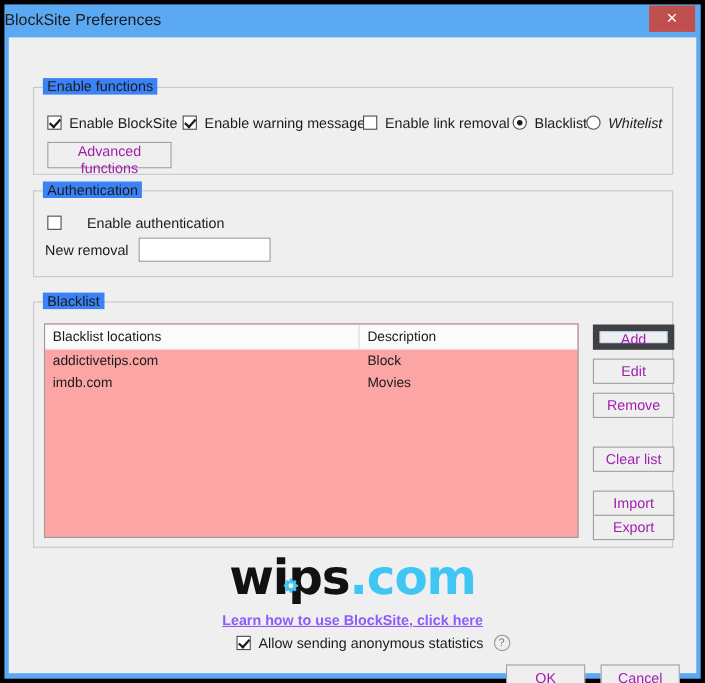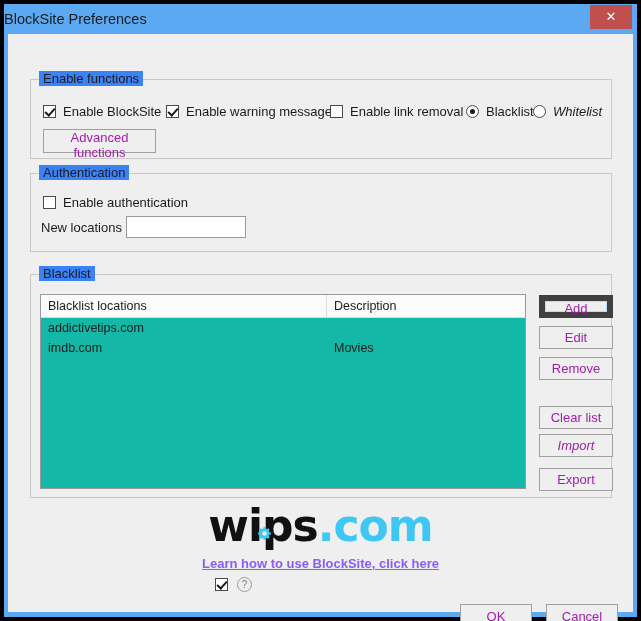--- a/index.html
+++ b/index.html
@@ -162,21 +162,21 @@
     border: 6px solid #404040;
     box-shadow: inset 0 0 0 1px #b9dcff;
   }
 
   #btn-advanced { left: 35px; top: 95px; width: 113px; height: 24px; }
 
   #btn-add     { left: 531px; top: 261px; width: 74px; height: 23px; }
   #btn-edit    { left: 531px; top: 292px; width: 74px; height: 23px; }
   #btn-remove  { left: 531px; top: 323px; width: 74px; height: 23px; }
   #btn-clear   { left: 531px; top: 372px; width: 74px; height: 23px; }
-  #btn-import  { left: 531px; top: 400px; width: 74px; height: 23px; font-style: italic; }
+  #btn-import  { left: 531px; top: 412px; width: 74px; height: 23px; }
   #btn-export  { left: 531px; top: 434px; width: 74px; height: 23px; }
 
   #btn-ok      { left: 452px; top: 570px; width: 72px; height: 25px; }
   #btn-cancel  { left: 538px; top: 570px; width: 72px; height: 25px; }
 
   
   .textinput {
     position: absolute;
     background: #ffffff;
     border: 1px solid #9a9a9a;
@@ -197,21 +197,21 @@
   }
   #lbl-password { left: 33px; top: 186px; }
 
   
   #listview {
     position: absolute;
     left: 32px;
     top: 260px;
     width: 486px;
     height: 195px;
-    background: #14b8a6;
+    background: #fca5a5;
     border: 1px solid #9a9a9a;
     box-sizing: border-box;
     overflow: hidden;
   }
   #list-header {
     display: flex;
     height: 22px;
     background: #fbfbfb;
     border-bottom: 1px solid #dcdcdc;
   }
@@ -344,39 +344,40 @@
       <span class="radio"></span>
       <span class="chk-label">Whitelist</span>
     </div>
 
     <button class="btn" id="btn-advanced">Advanced functions</button>
 
     <div class="groupbox" id="gb-auth">
       <span class="groupbox-title">Authentication</span>
     </div>
 
-    <div class="chk-row" style="left:35px; top:161px;">
+    <div class="chk-row" style="left:35px; top:161px;gap:16px;">
       <span class="chkbox"></span>
       <span class="chk-label">Enable authentication</span>
     </div>
 
-    <span class="static-label" id="lbl-password">New locations</span>
+    <span class="static-label" id="lbl-password">New removal</span>
     <input class="textinput" id="input-password" type="text" placeholder="" style="">
 
     <div class="groupbox" id="gb-blacklist">
       <span class="groupbox-title">Blacklist</span>
     </div>
 
     <div id="listview">
       <div id="list-header">
         <div class="hdr-cell col0">Blacklist locations</div>
         <div class="hdr-cell col1">Description</div>
       </div>
       <div class="list-row">
         <div class="cell col0">addictivetips.com</div>
+        <div class="cell col1">Block</div>
       </div>
       <div class="list-row">
         <div class="cell col0">imdb.com</div>
         <div class="cell col1">Movies</div>
       </div>
     </div>
 
     <button class="btn focused" id="btn-add">Add</button>
     <button class="btn" id="btn-edit">Edit</button>
     <button class="btn" id="btn-remove">Remove</button>
@@ -393,20 +394,21 @@
           </svg>
         </span>
         <span class="logo-dark">wips</span><span class="logo-blue">.com</span>
       </span>
     </div>
 
     <div id="link-learn">Learn how to use BlockSite, click here</div>
 
     <div id="stats-row">
       <span class="chkbox checked"></span>
+      <span class="chk-label">Allow sending anonymous statistics</span>
       <span id="help-icon">?</span>
     </div>
 
     <button class="btn" id="btn-ok">OK</button>
     <button class="btn" id="btn-cancel">Cancel</button>
 
   </div>
 </div>
 
 </body></html>

